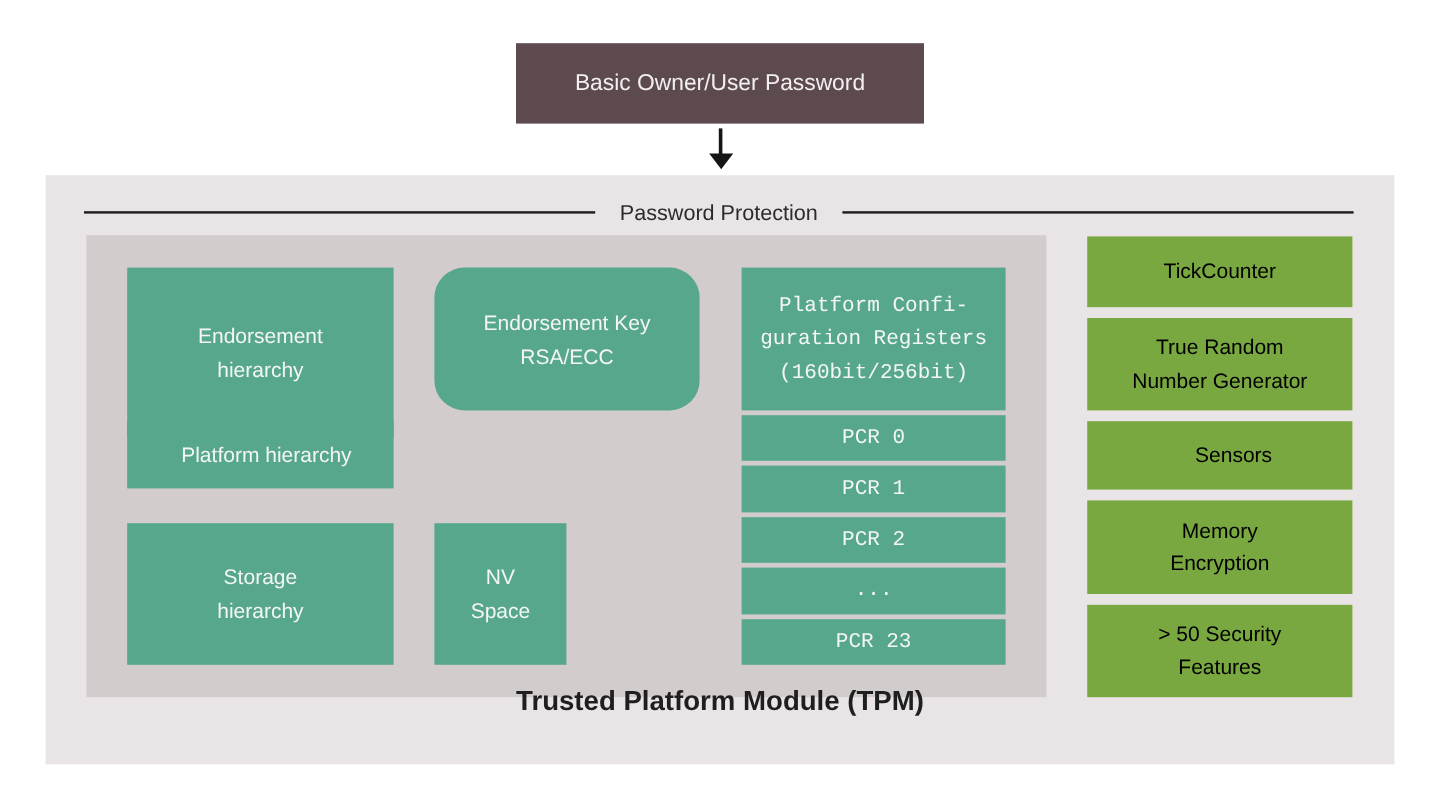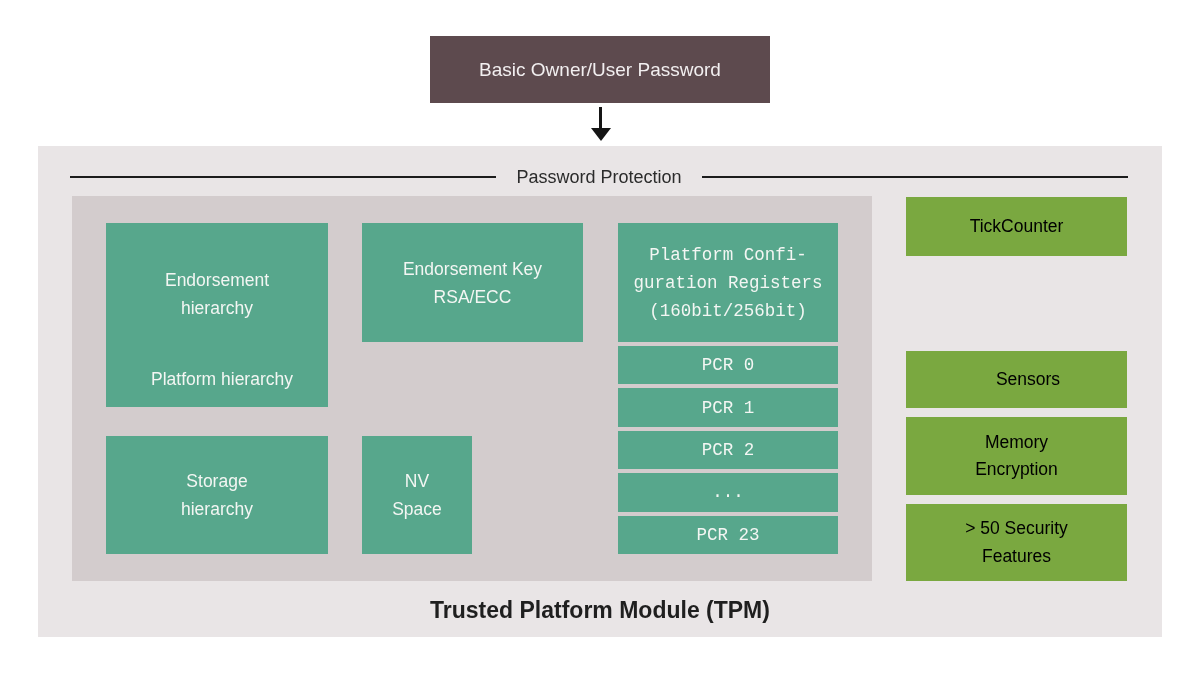--- a/index.html
+++ b/index.html
@@ -38,21 +38,21 @@
   }
   
   .inner {
     position:absolute; left:34px; top:50px; width:800px; height:385px;
     background:var(--inner_bg,#d3cccd);
   }
   .teal { background:var(--teal,#57a78c); color:#f3f6f3; font-size:17.5px; line-height:1.6; }
   .green { background:var(--green,#7aa840); color:#000000; font-size:17.5px; line-height:1.55; }
 
   .b-endorse-h  { left:34px;  top:27px;  width:222px; height:142px; }
-  .b-endorse-k  { left:290px; top:27px;  width:221px; height:119px; }
+  .b-endorse-k  { left:290px; top:27px;  width:221px; height:119px;border-radius:25px; }
   .b-platform-h { left:34px;  top:155px; width:222px; height:56px;padding-left:10px; }
   .b-storage-h  { left:34px;  top:240px; width:222px; height:118px; }
   .b-nv-space   { left:290px; top:240px; width:110px; height:118px; }
 
   .pcr-col {
     position:absolute; left:546px; top:27px; width:220px; height:331px;
     display:flex; flex-direction:column; gap:4px;font-family:Liberation Mono, monospace;
   }
   .pcr-header {
     height:119px; flex:none; display:flex; align-items:center; justify-content:center;
@@ -63,21 +63,21 @@
   }
   
   .feat { left:868px; width:221px; }
   .f0 { top:51px;  height:59px; }
   .f1 { top:119px; height:77px; }
   .f2 { top:205px; height:57px;padding-left:23px; }
   .f3 { top:271px; height:78px; }
   .f4 { top:358px; height:77px; }
 
   .caption {
-    position:absolute; left:0; width:100%; top:446px; height:36px;
+    position:absolute; left:0; width:100%; top:420px; height:36px;
     display:flex; align-items:center; justify-content:center;
     font-size:23px; font-weight:bold; color:#1f1f1f;
   }
 </style>
 </head>
 <body>
 
 <div class="canvas">
 
   <div class="box top-box">Basic Owner/User Password</div>
@@ -118,20 +118,22 @@
         <div class="pcr-row teal">PCR 0</div>
         <div class="pcr-row teal">PCR 1</div>
         <div class="pcr-row teal">PCR 2</div>
         <div class="pcr-row teal">...</div>
         <div class="pcr-row teal">PCR 23</div>
       </div>
 
     </div>
 
     <div class="box green feat f0">TickCounter</div>
+    <div class="box green feat f1">True Random
+Number Generator</div>
     <div class="box green feat f2">Sensors</div>
     <div class="box green feat f3">Memory
 Encryption</div>
     <div class="box green feat f4">&gt; 50 Security
 Features</div>
 
     <div class="caption">Trusted Platform Module (TPM)</div>
 
   </div>
 

